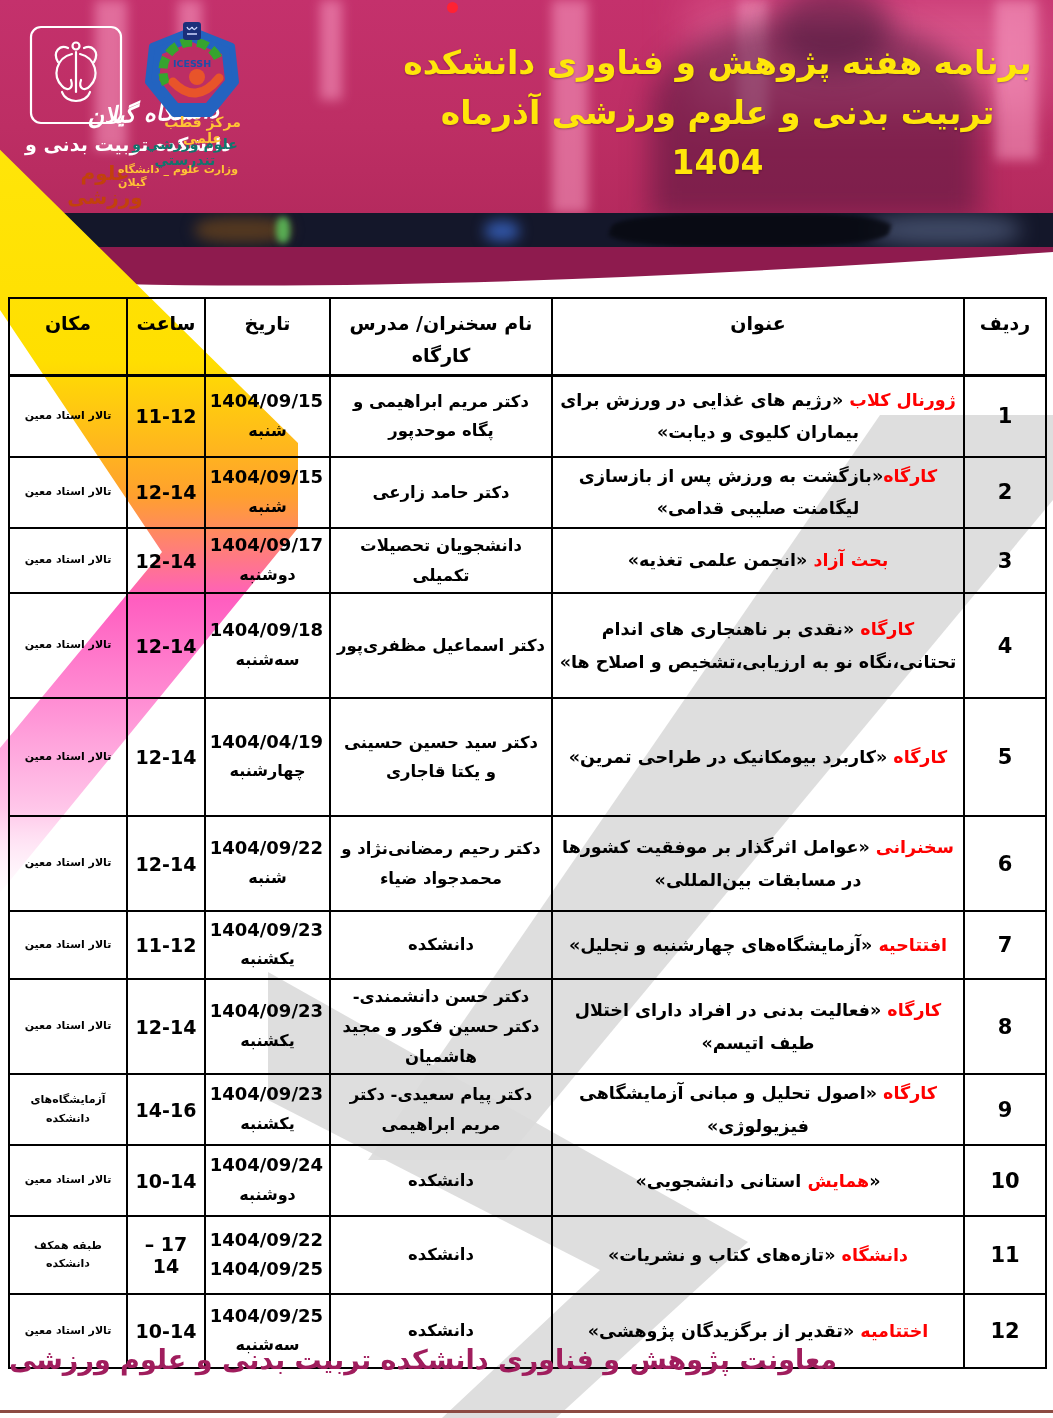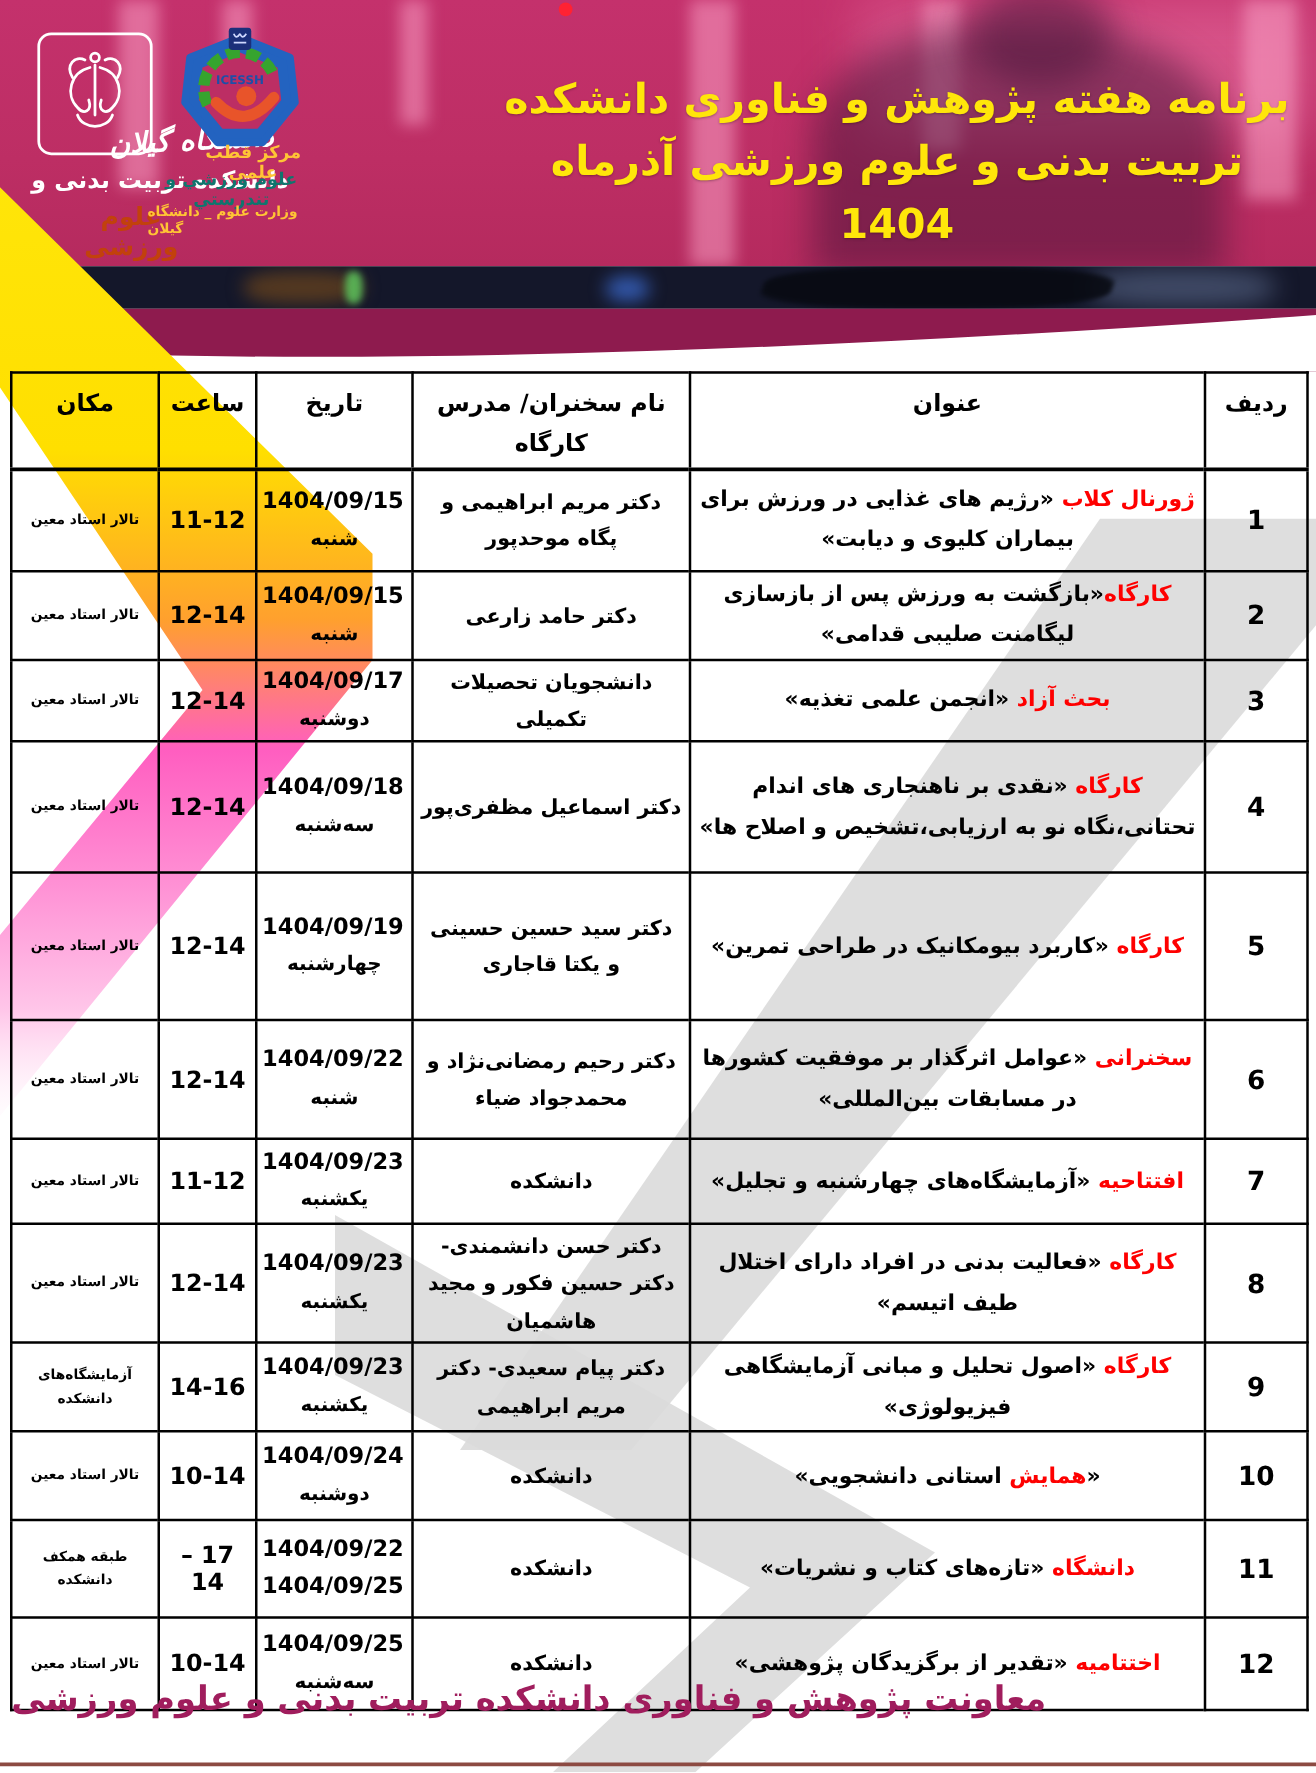--- a/index.html
+++ b/index.html
@@ -23,21 +23,21 @@
   .hcontent{position:absolute;left:0;top:0;width:1053px;height:297px;z-index:3;}
   .uni-logo{position:absolute;left:26px;top:22px;}
   .uni-name{position:absolute;left:78px;top:100px;width:150px;color:#fff;font-size:23px;
             font-weight:bold;font-style:italic;text-align:center;transform:rotate(-3deg);}
   .fac1{position:absolute;left:8px;top:133px;width:240px;color:#fff;font-size:19px;font-weight:bold;text-align:center;direction:rtl;}
   .fac2{position:absolute;left:40px;top:161px;width:130px;color:#c2410c;font-size:20px;font-weight:bold;text-align:center;direction:rtl;}
   .icessh{position:absolute;left:144px;top:22px;}
   .c1{position:absolute;left:145px;top:114px;width:115px;color:#ffc435;font-size:14px;font-weight:bold;text-align:center;direction:rtl;}
   .c2{position:absolute;left:110px;top:136px;width:150px;color:#0f766e;font-size:14px;font-weight:bold;text-align:center;direction:rtl;}
   .c3{position:absolute;left:118px;top:163px;width:130px;color:#ffc435;font-size:11px;font-weight:bold;text-align:left;direction:rtl;}
-  .title{position:absolute;left:390px;top:54px;width:655px;text-align:center;direction:rtl;
+  .title{position:absolute;left:390px;top:38px;width:655px;text-align:center;direction:rtl;
          color:#ffe60a;font-size:33px;font-weight:bold;line-height:50px;
          text-shadow:0 1px 2px rgba(0,0,0,.3);}
   
   table.sched{position:absolute;left:8px;top:297px;width:1037px;z-index:4;
         border-collapse:collapse;table-layout:fixed;direction:rtl;background:transparent;}
   table.sched th,table.sched td{border:2px solid #000;text-align:center;vertical-align:middle;
         padding:2px 6px;color:#000;font-weight:bold;background:transparent;overflow:hidden;}
   table.sched thead th{vertical-align:top;padding-top:8px;font-size:19px;border-bottom:3px solid #000;line-height:1.7;}
   td.c-num{font-size:21px;}
   td.c-title{font-size:17.5px;line-height:1.85;padding:2px 10px;}
@@ -204,21 +204,21 @@
             <div class="d2">سه‌شنبه</div>
           </td>
           <td class="c-time">12-14</td>
           <td class="c-place">تالار استاد معین</td>
         </tr>
         <tr style="height: 118px;">
           <td class="c-num">5</td>
           <td class="c-title"><span class="red">کارگاه </span><span>«کاربرد بیومکانیک در طراحی تمرین»</span></td>
           <td class="c-speaker">دکتر سید حسین حسینی و یکتا قاجاری</td>
           <td class="c-date">
-            <div class="d1">1404/09/19</div>
+            <div class="d1">1404/04/19</div>
             <div class="d2">چهارشنبه</div>
           </td>
           <td class="c-time">12-14</td>
           <td class="c-place">تالار استاد معین</td>
         </tr>
         <tr style="height: 95px;">
           <td class="c-num">6</td>
           <td class="c-title"><span class="red">سخنرانی </span><span>«عوامل اثرگذار بر موفقیت کشورها در مسابقات بین‌المللی»</span></td>
           <td class="c-speaker">دکتر رحیم رمضانی‌نژاد و محمدجواد ضیاء</td>
           <td class="c-date">

